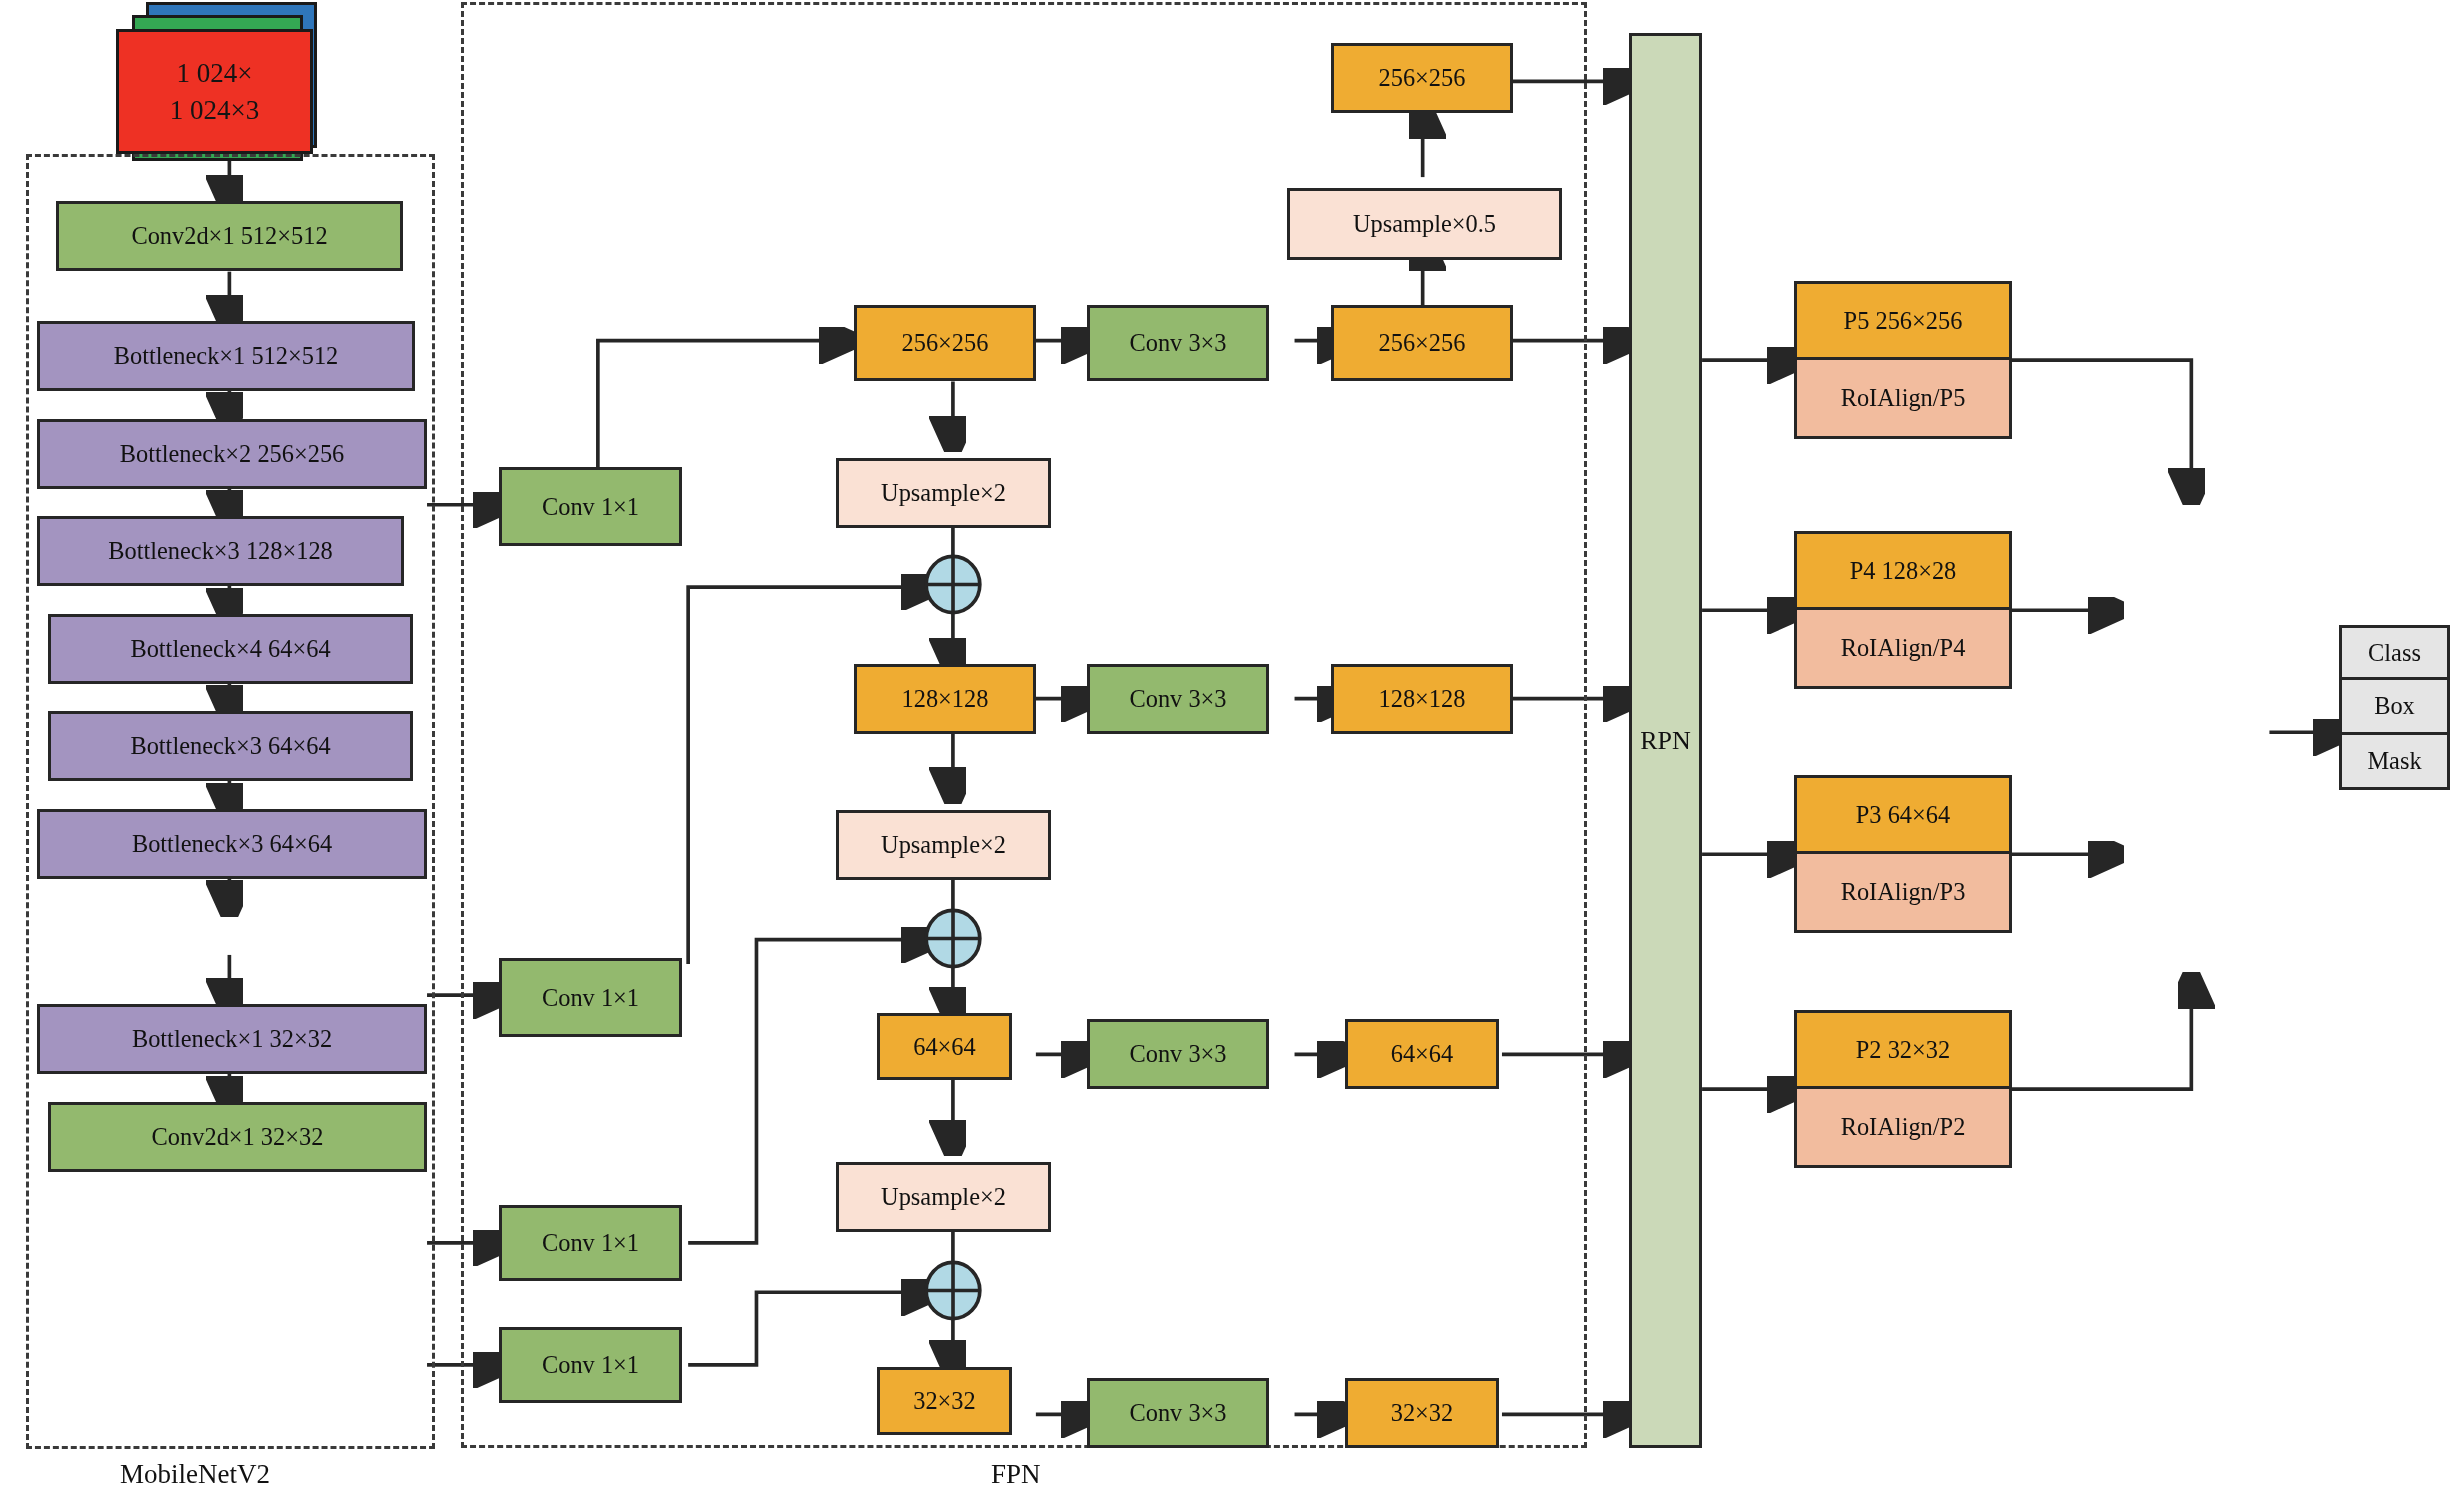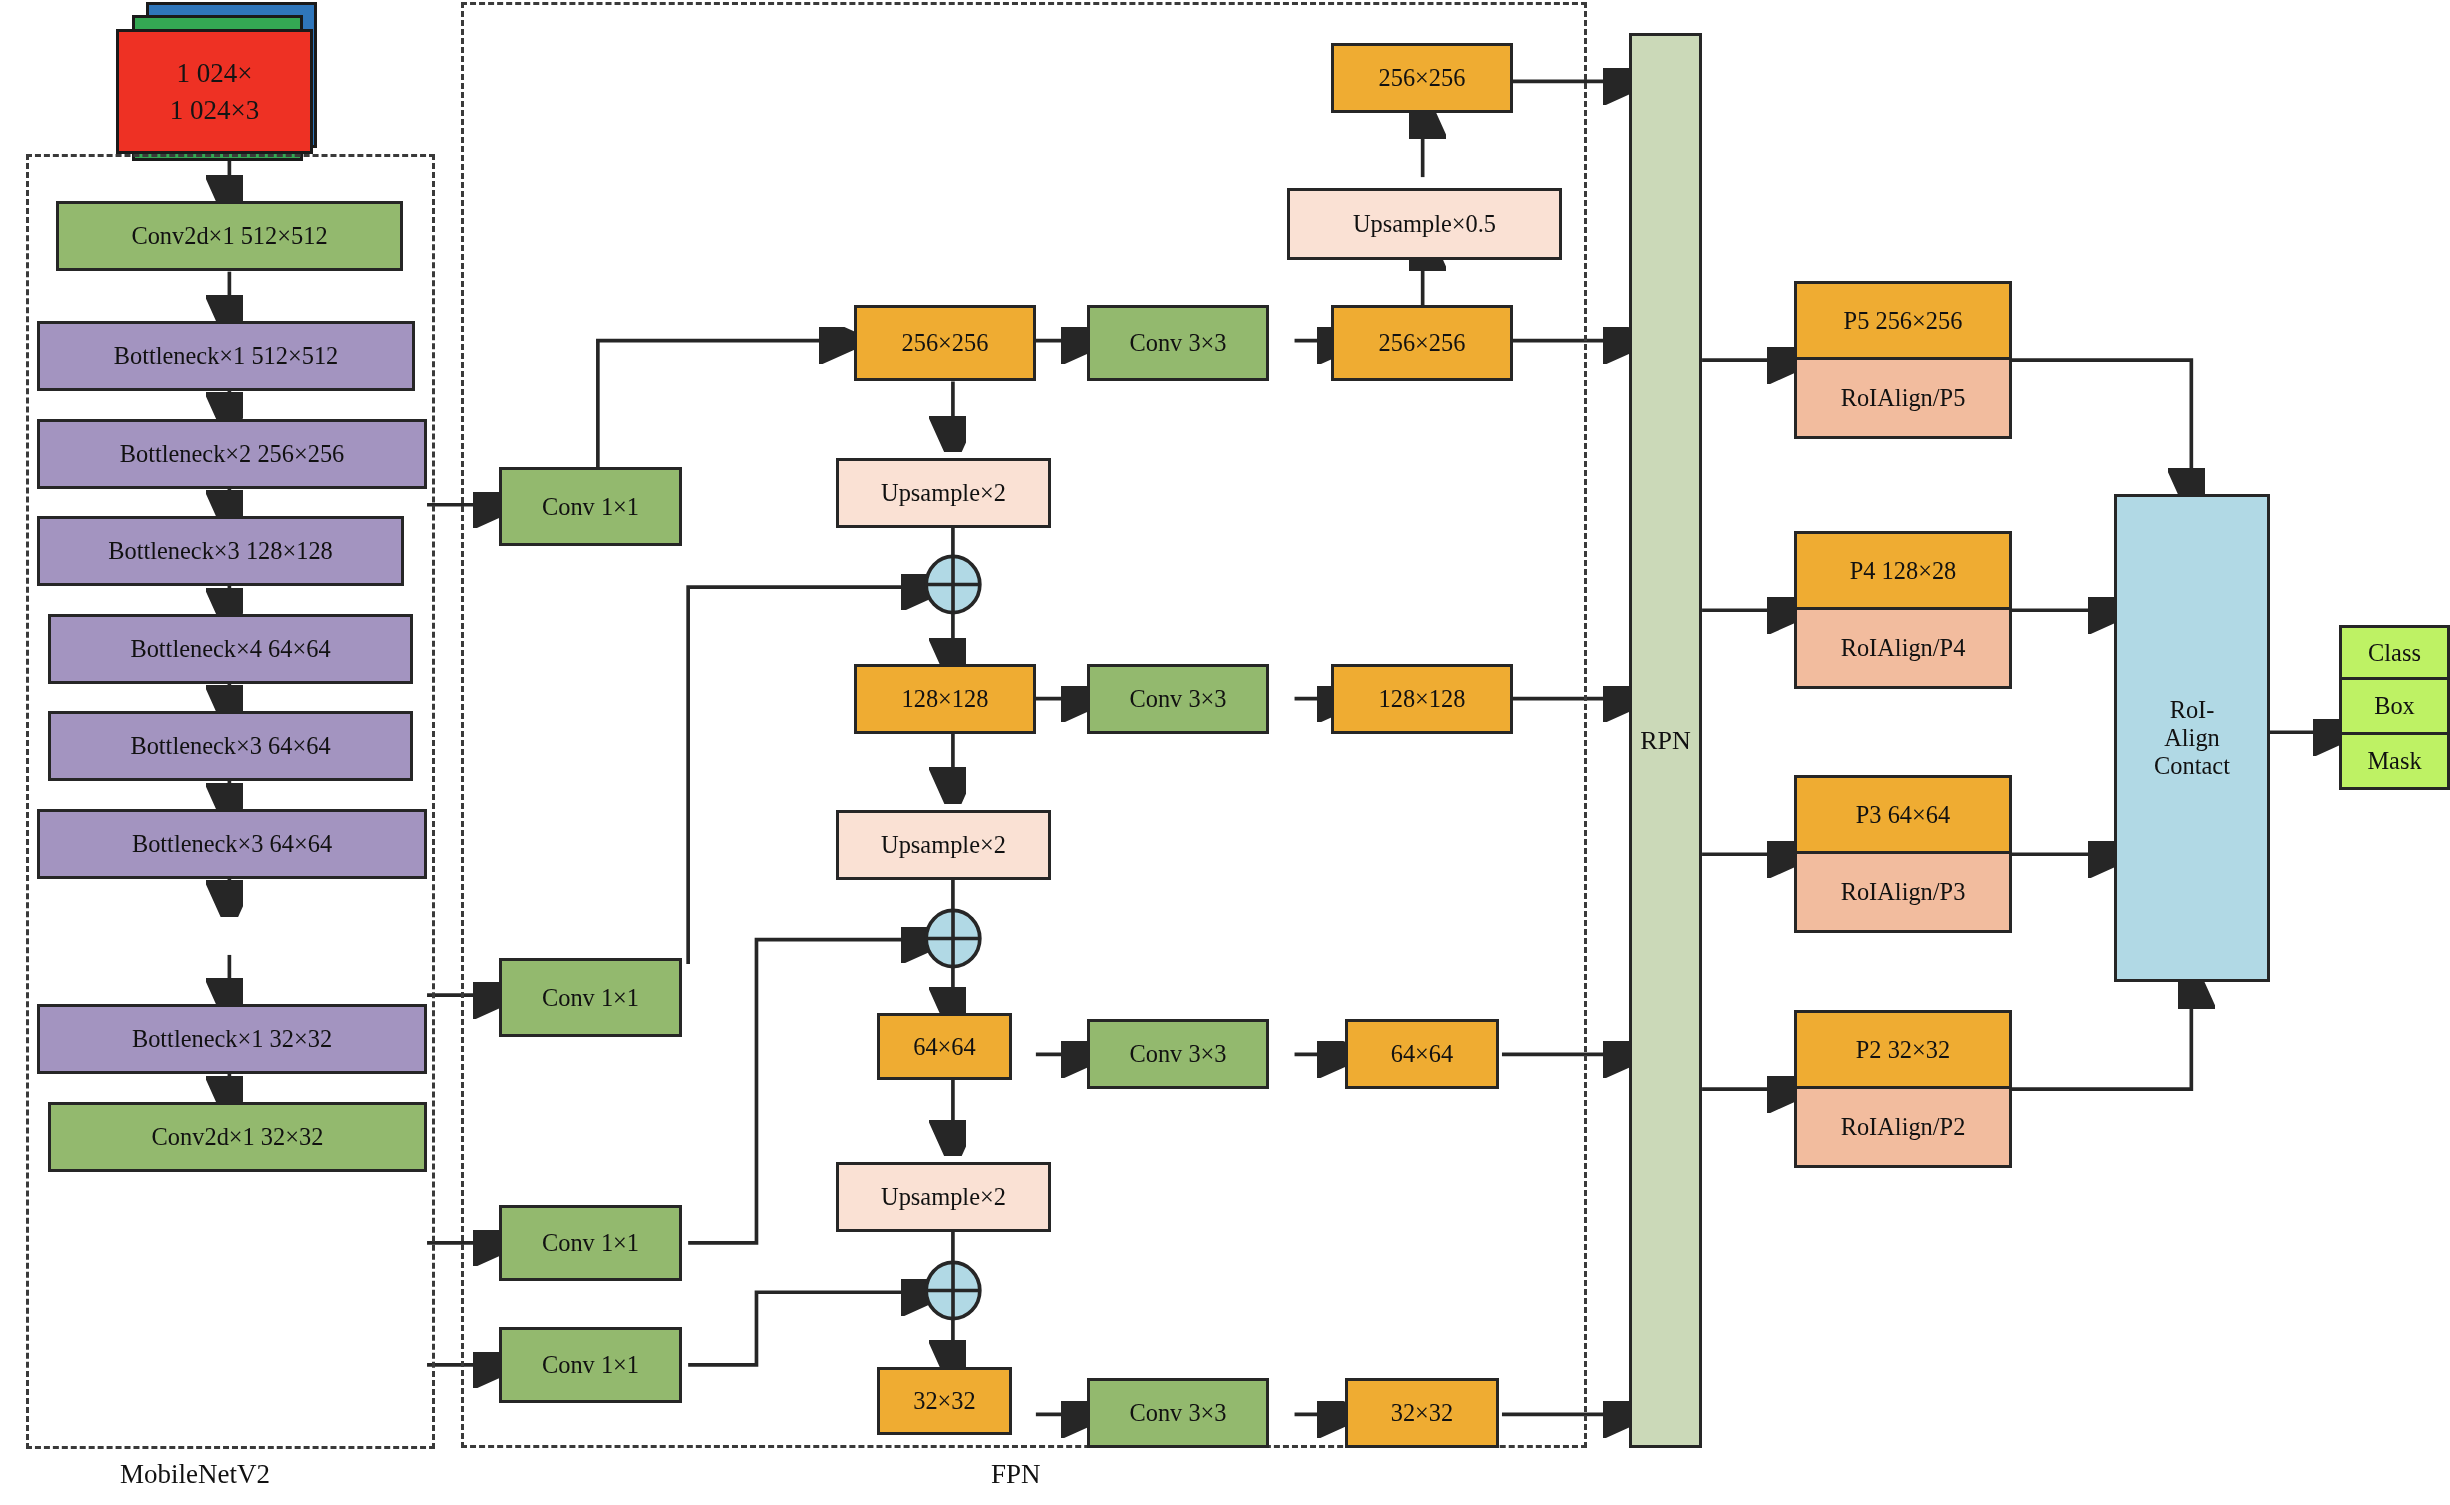--- a/index.html
+++ b/index.html
@@ -22,21 +22,21 @@
     line-height: 1.12;
     white-space: nowrap;
   }
   .green   { background: #93b96e; }
   .purple  { background: #a394c0; }
   .orange  { background: #efac32; }
   .peach   { background: #fae1d4; margin-top: 16px; }
   .rpn     { background: #cbd9b8; }
   .salmon  { background: #f2bc9e; }
   .blue    { background: #b1d9e5; }
-  .cream   { background: #bef264; }
+  .cream   { background: #e5e5e5; }
   .red     { background: #ee3124; }
   .gblk    { background: #34a853; }
   .bblk    { background: #2f76bb; }
 
   
   .plane { position: absolute; border: 3.7px solid #1a1a1a; }
   .plane.red { display:flex; align-items:center; justify-content:center;
                flex-direction:column; font-size: 27px; color:#141414; line-height:1.35; }
 
   
@@ -334,25 +334,20 @@
 
   <div class="pstack" style="left:1794px; top:1010px; width:218px;">
     <div class="orange" style="height:79px;">
       <span>P2  32×32</span>
     </div>
     <div class="salmon" style="height:79px;">
       <span>RoIAlign/P2</span>
     </div>
   </div>
 
-  <div class="node blue multiline" style="left:2114px; top:494px; width:156px; height:488px; flex-direction:column;">
-    <span>RoI-</span>
-    <span>Align</span>
-    <span>Contact</span>
-  </div>
 
   <div class="outstack" style="left:2339px; top:625px; width:111px;">
     <div class="cream" style="height:55px;">
       <span>Class</span>
     </div>
     <div class="cream" style="height:55px;">
       <span>Box</span>
     </div>
     <div class="cream" style="height:55px;">
       <span>Mask</span>

